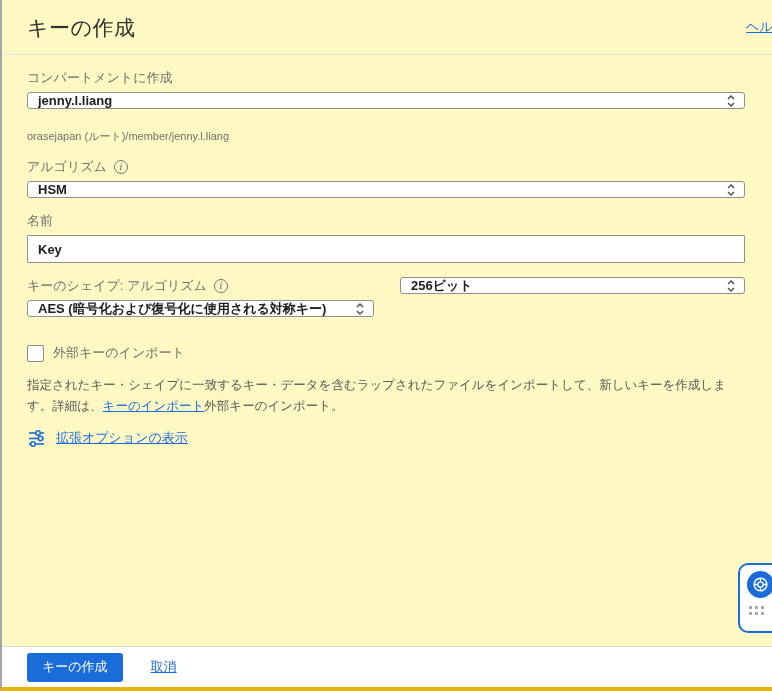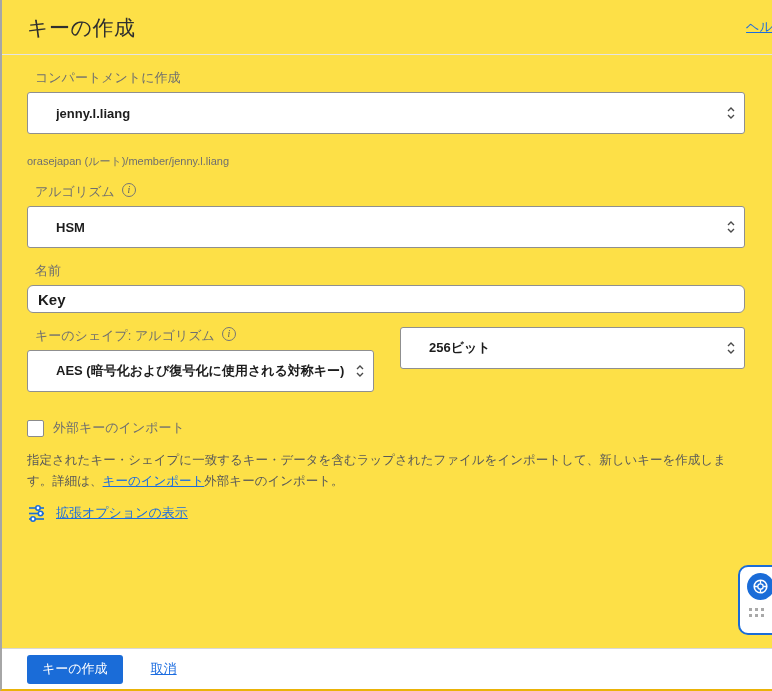--- a/index.html
+++ b/index.html
@@ -1,39 +1,39 @@
 <!DOCTYPE html>
 <html><head>
 <meta charset="utf-8">
 <style>
   html,body { margin:0; padding:0; background:#fff; }
   body { font-family:"Liberation Sans","DejaVu Sans",sans-serif; }
 
   .dialog {
-    position:relative; width:772px; height:691px; background:#fde047;
-    box-sizing:border-box; border-left:2px solid #a6a6a6; border-bottom:2px solid #eab308;
+    position:relative; width:772px; height:691px; background:#fef9c3;
+    box-sizing:border-box; border-left:2px solid #a6a6a6; border-bottom:4px solid #eab308;
     overflow:hidden;
   }
 
   .header { position:relative; padding:14px 25px 0 25px; }
   .title { font-size:21px; font-weight:400; color:#2f2f2f; margin:0; letter-spacing:.5px; }
   .help-link { position:absolute; top:18px; right:-14px; font-size:13px; color:#1b6ce0; text-decoration:underline; cursor:pointer; white-space:nowrap; }
 
   .divider { border-bottom:1px solid #e4e4e4; margin-top:12px; }
 
   .content { padding:14px 27px 0 25px; }
 
   .field-group { margin-bottom:14px; }
-  .field-label { font-size:13px; color:#6f6f6f; margin-bottom:5px; display:flex; gap:7px;margin-left:8px; }
-  .select-box { position:relative; height:42px; border:1px solid #8f8f8f; border-radius:3px; background:#fff;
-    display:flex; align-items:center; padding:0 26px 0 28px; cursor:pointer; box-sizing:border-box; }
+  .field-label { font-size:13px; color:#6f6f6f; margin-bottom:5px; display:flex; align-items:center; gap:7px; }
+  .select-box { position:relative; height:17px; border:1px solid #8f8f8f; border-radius:3px; background:#fff;
+    display:flex; align-items:center; padding:0 26px 0 10px; cursor:pointer; box-sizing:border-box; }
   .select-value { font-size:13px; font-weight:700; color:#1c1c1c; white-space:nowrap; overflow:hidden; }
   .stepper { position:absolute; right:8px; top:50%; transform:translateY(-50%); display:flex; }
-  .text-input { display:block; width:100%; height:28px; box-sizing:border-box; border:1px solid #8f8f8f; border-radius:6px;
-    padding:0 10px; font-size:15px; font-weight:700; color:#1c1c1c; font-family:inherit; outline:none; }
+  .text-input { display:block; width:100%; height:28px; box-sizing:border-box; border:1px solid #8f8f8f; border-radius:1px;
+    padding:0 10px; font-size:13px; font-weight:700; color:#1c1c1c; font-family:inherit; outline:none; }
   .helper-text { font-size:11px; color:#6f6f6f; margin-top:20px; }
 
   .info-icon { width:14px; height:14px; border:1px solid #757575; border-radius:50%; box-sizing:border-box;
     display:inline-flex; align-items:center; justify-content:center; font-size:10px; color:#5c5c5c;
     font-family:"Liberation Serif",serif; font-style:italic; line-height:1; flex:none; }
 
   .two-col { display:flex; gap:26px; margin-bottom:10px; }
   .col-left { width:347px; flex:none; }
   .col-right { flex:1; min-width:0; }
 

